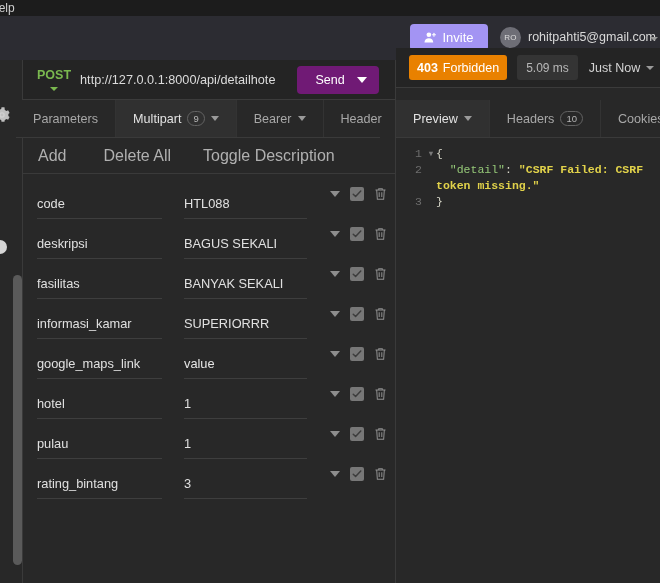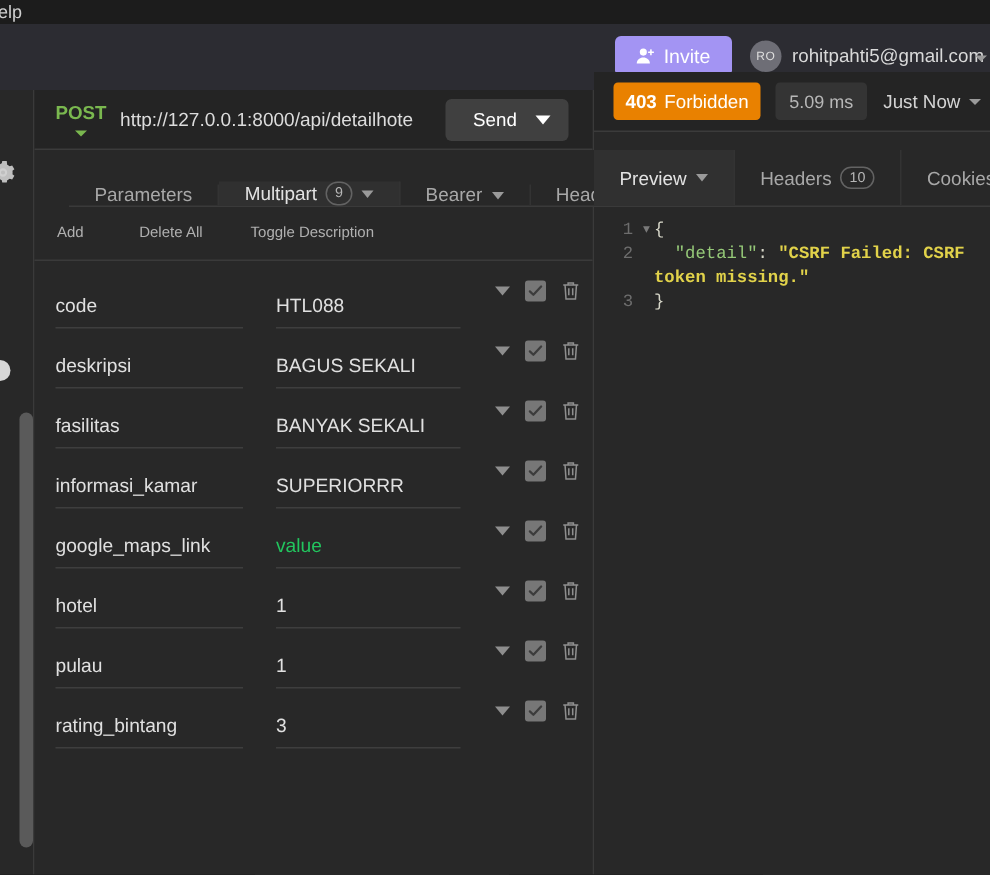--- a/index.html
+++ b/index.html
@@ -85,21 +85,21 @@
     border-top: 4px solid #7ab84f;
   }
   .url-text {
     margin-left: 9px;
     font-size: 12.7px; color: #dcdcdc; white-space: nowrap;
     overflow: hidden; flex: 1;
   }
   .send-btn {
     position: absolute; right: 16px; top: 6px;
     width: 82px; height: 28px;
-    background: #404040; border-radius: 4px;
+    background: #701a75; border-radius: 4px;
     color: #fff; font-size: 12.5px;
     display: flex; align-items: center; cursor: pointer;
   }
   .send-btn .label { flex: 1; text-align: center; padding-left: 6px; }
   .send-btn .caret {
     width: 0; height: 0; margin-right: 12px;
     border-left: 5px solid transparent; border-right: 5px solid transparent;
     border-top: 6px solid #ffffff;
   }
 
@@ -160,21 +160,21 @@
     border-top: 5px solid #9a9a9a;
   }
 
   
   .toolbar {
     position: absolute; left: 23px; top: 138px; width: 372px; height: 36px;
     background: #282828; border-bottom: 1px solid #3a3a3a;
     display: flex; align-items: center;
   }
   .toolbar .act {
-    font-size: 10px; color: #b0b0b0; cursor: pointer; white-space: nowrap;
+    font-size: 16px; color: #b0b0b0; cursor: pointer; white-space: nowrap;
   }
   .toolbar .act:nth-child(1) { margin-left: 15px; }
   .toolbar .act:nth-child(2) { margin-left: 37px; }
   .toolbar .act:nth-child(3) { margin-left: 32px; }
 
   
   .params {
     position: absolute; left: 23px; top: 174px;
     width: 372px; height: 409px;
     background: #282828; overflow: hidden;
@@ -183,21 +183,21 @@
     position: relative; height: 40px;
     display: flex; align-items: center;
   }
   .pname, .pvalue {
     border-bottom: 1px solid #3e3e3e;
     height: 30px; display: flex; align-items: center;
     font-size: 12.8px; color: #e0e0e0; margin-top: 20px;
   }
   .pname  { margin-left: 14px; width: 125px; }
   .pvalue { margin-left: 22px; width: 123px; }
-  .pvalue.placeholder { color: #22c55e; }
+  .pvalue.placeholder { color: #e5e5e5; }
   .rowctl {
     position: absolute; right: 8px; top: 0; height: 40px;
     display: flex; align-items: center; gap: 10px;
   }
   .rowctl .caret {
     width: 0; height: 0;
     border-left: 5px solid transparent; border-right: 5px solid transparent;
     border-top: 6px solid #8e8e8e; cursor: pointer;
   }
   .cbox {
@@ -310,21 +310,21 @@
       <span>Forbidden</span>
     </div>
     <div class="time-pill">5.09 ms</div>
     <div class="when">
       <span>Just Now</span>
       <span class="caret"></span>
     </div>
   </div>
 
   <div class="tabs-left-edge"></div>
-  <div class="tabstrip left" style="left:46px;width:364px;align-items:flex-end;">
+  <div class="tabstrip left" style="left:16px;width:364px;">
       <div class="tab">
         <span>Parameters</span>
       </div>
       <div class="tab active">
         <span>Multipart</span>
         <span class="count">9</span>
         <span class="caret"></span>
       </div>
       <div class="tab">
         <span>Bearer</span>

